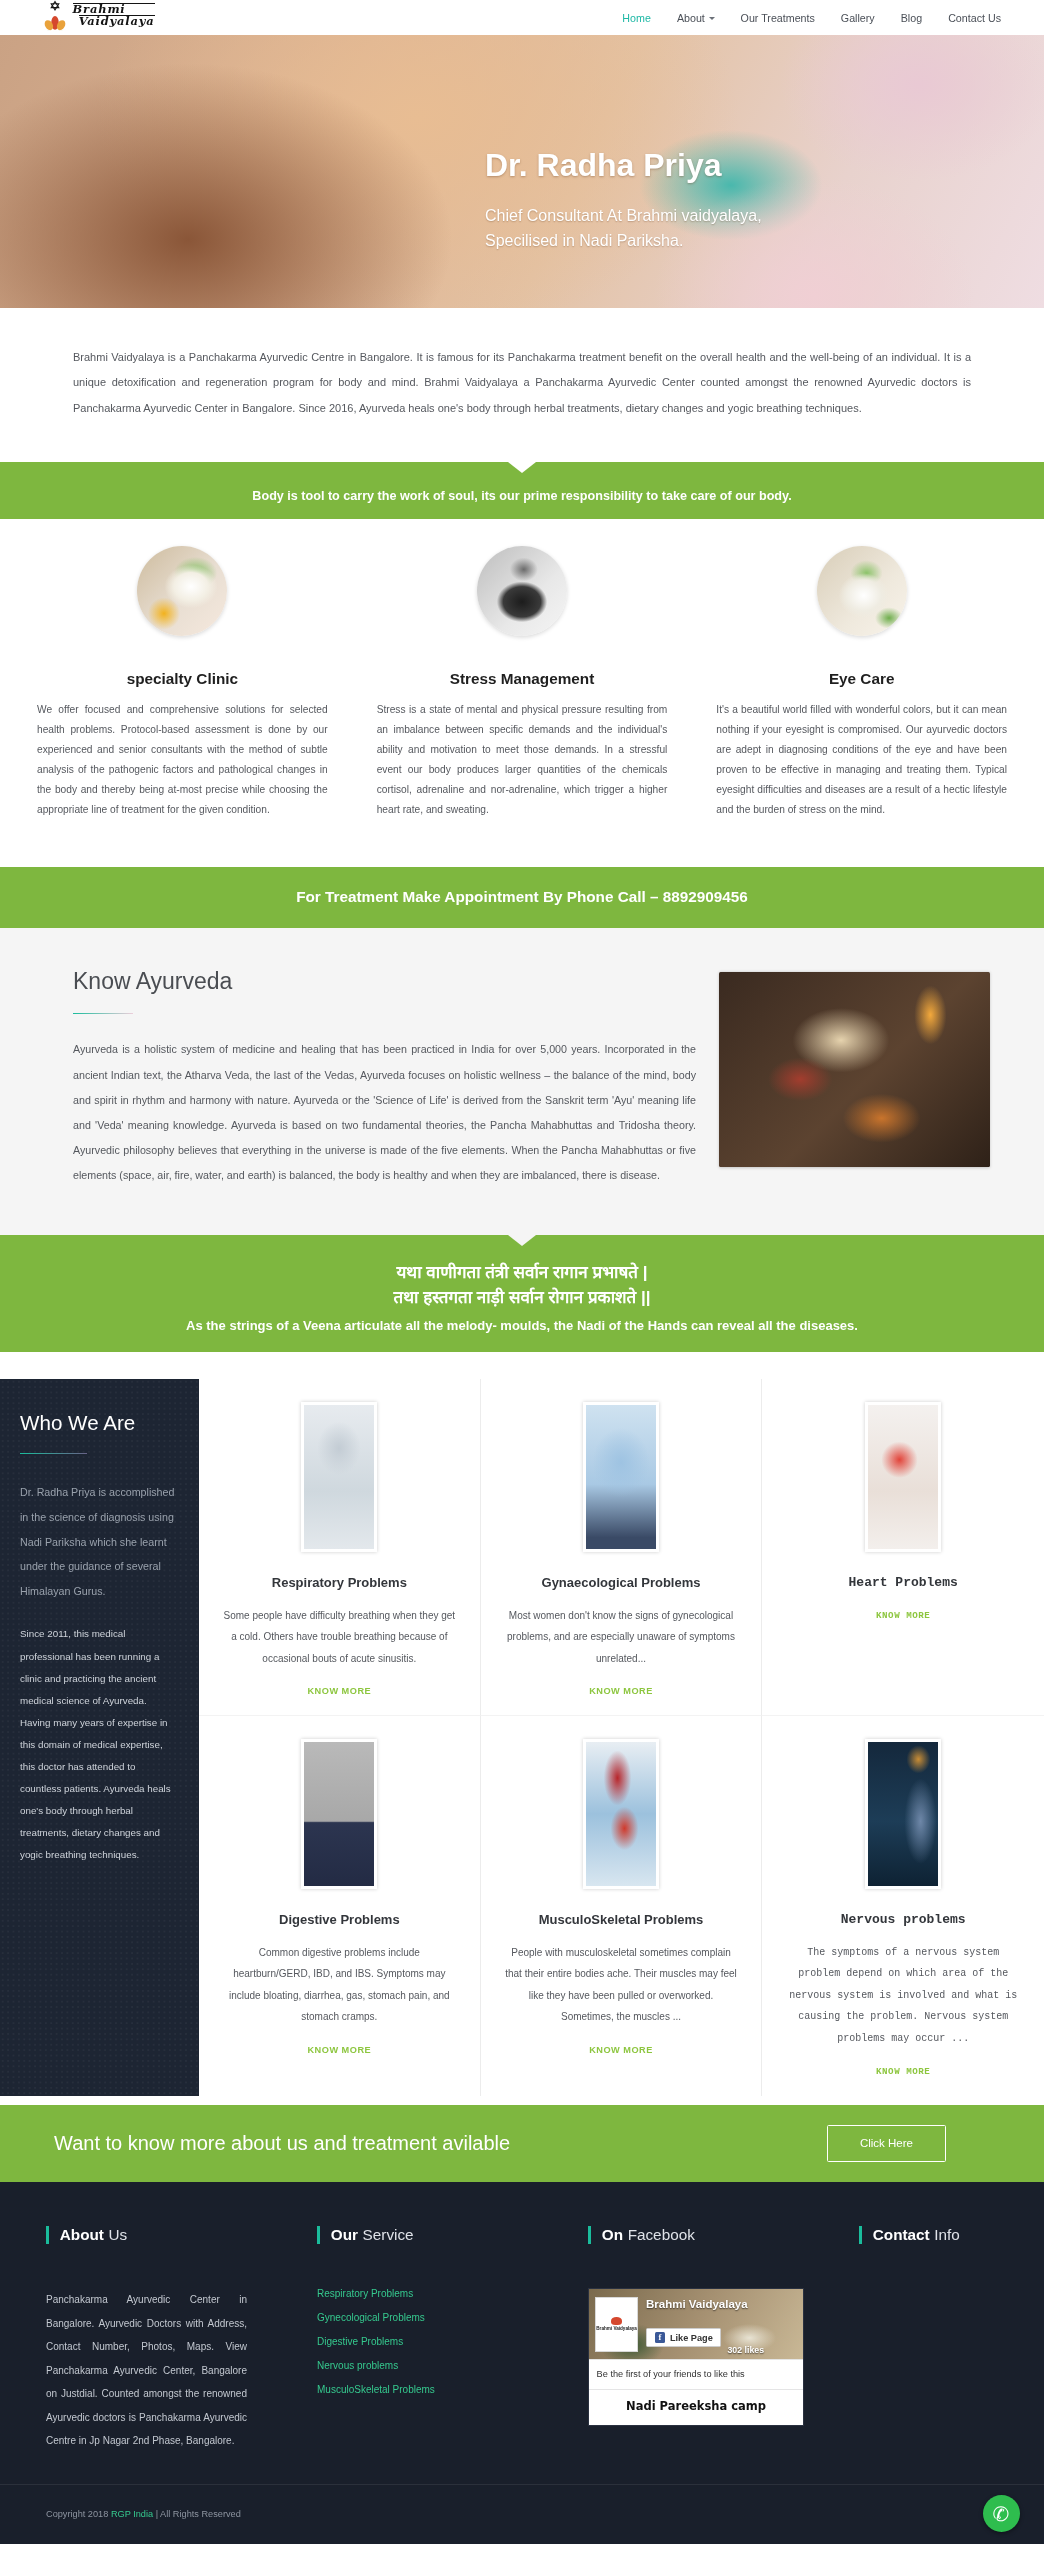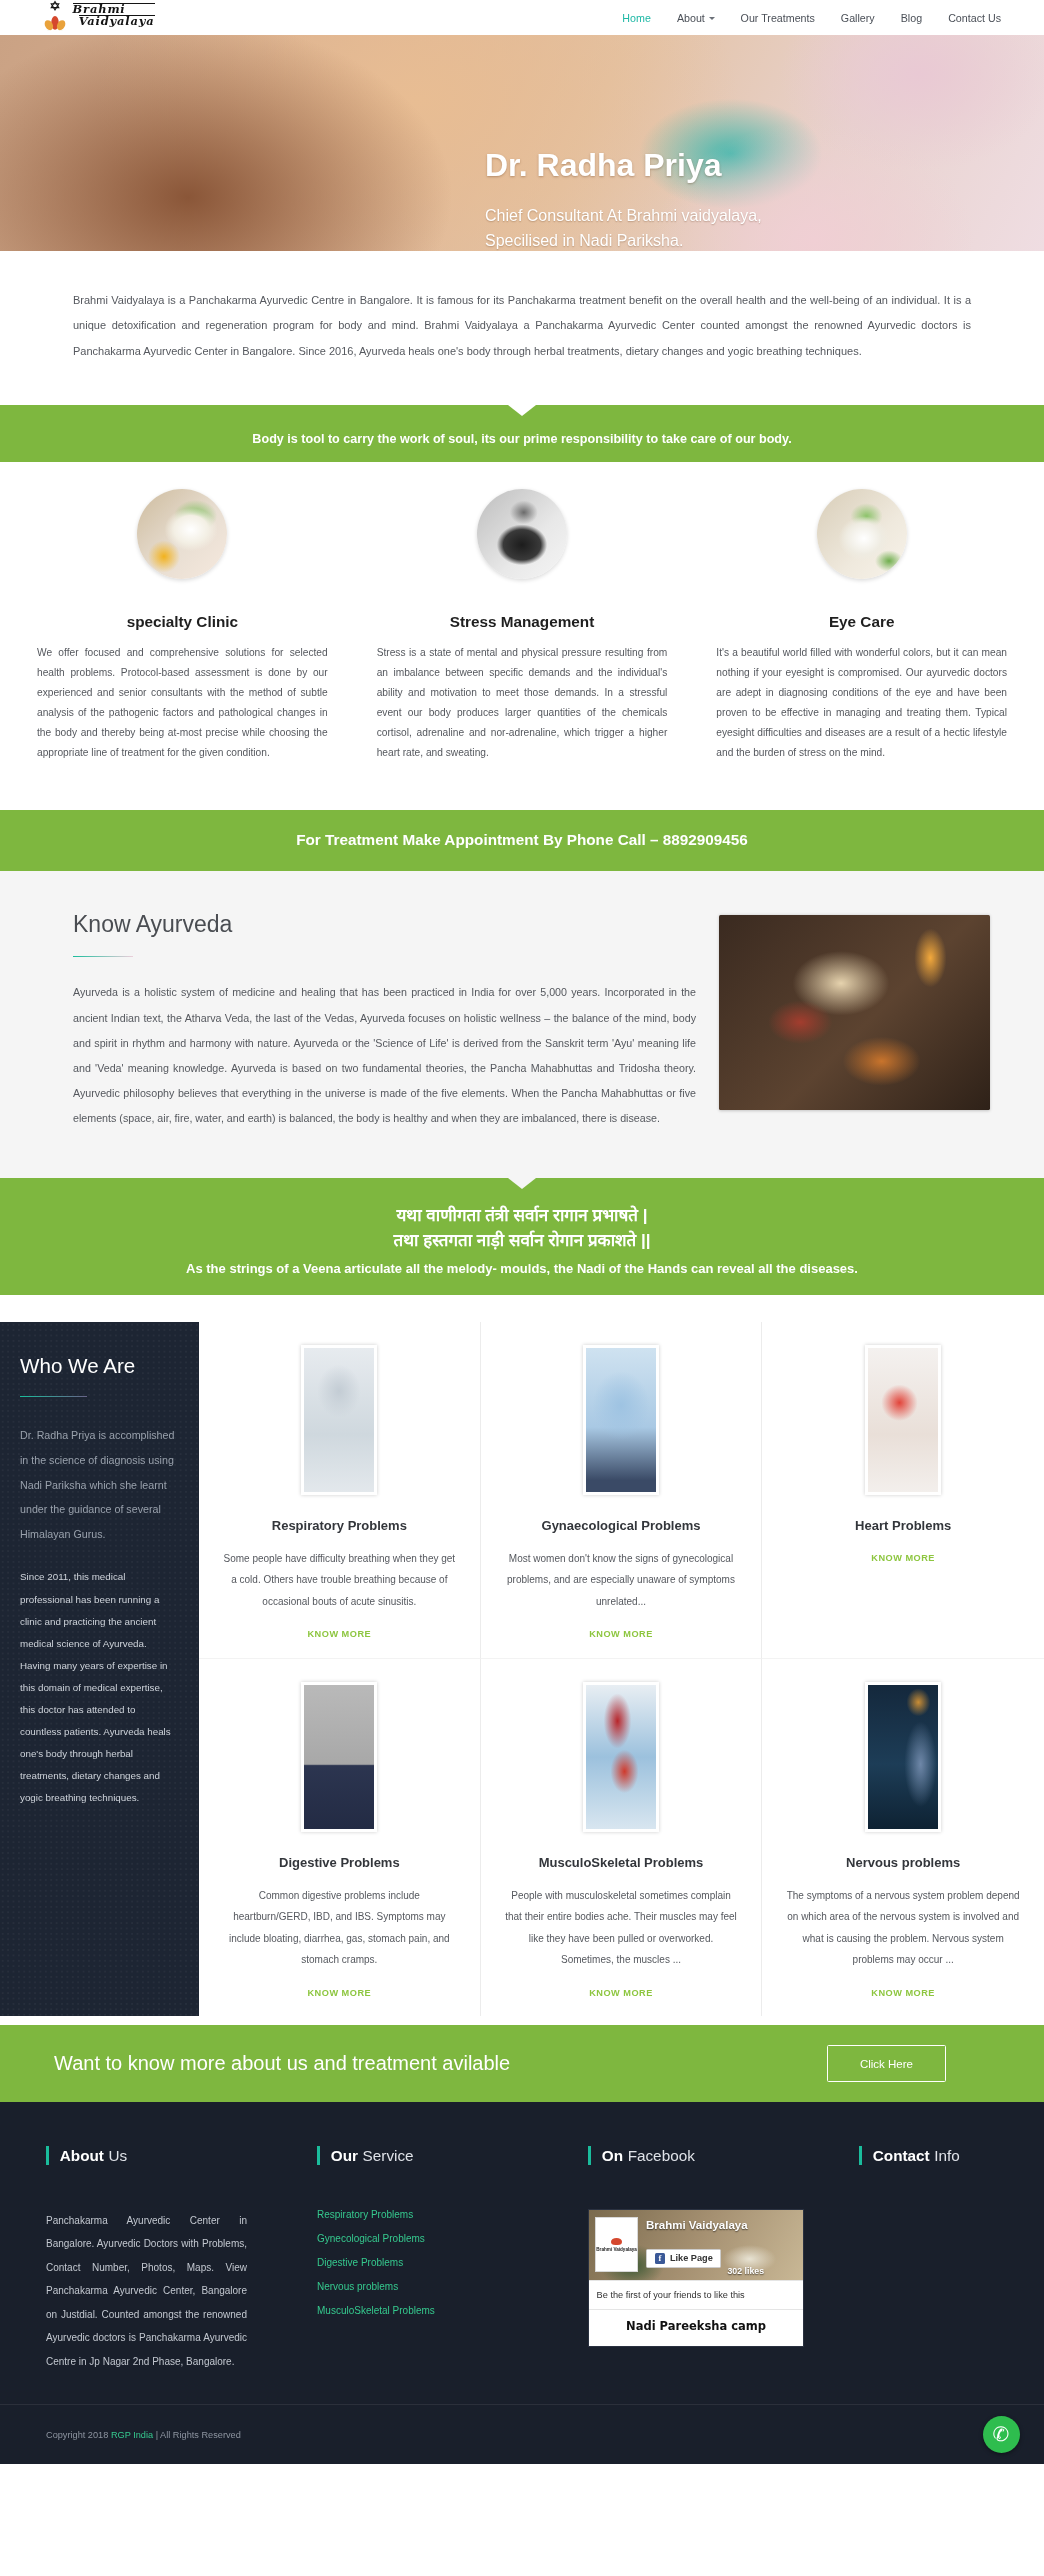--- a/index.html
+++ b/index.html
@@ -10,21 +10,21 @@
   .logo { display:flex; align-items:flex-start; gap:4.6px; cursor:pointer; height:35px; overflow:visible; }
   .logo-text { font-family:"DejaVu Serif", serif; font-weight:bold; color:#141414; line-height:0.95; padding-top:3.1px; }
   .logo-text .l1, .logo-text .l2 { display:block; border-top:1.5px solid #141414; font-size:11.5px; letter-spacing:0.8px; font-style:italic; }
   .logo-text .l2 { margin-left:6.1px; }
   .nav { display:flex; align-items:center; gap:26px; font-size:10.7px; color:#4a4f57; }
   .nav .nav-item { cursor:pointer; display:flex; align-items:center; gap:3.8px; }
   .nav .active { color:#1db8a5; }
   .chev { width:0; height:0; border-left:3.1px solid transparent; border-right:3.1px solid transparent; border-top:3.8px solid #6b7078; display:inline-block; margin-top:1.5px; }
 
   
-  .hero { height:216px; position:relative; overflow:hidden;
+  .hero { height:273px; position:relative; overflow:hidden;
     background:
       radial-gradient(199px 138px at 88% 18%, #e9c9d4 0%, rgba(233,201,212,0) 70%),
       radial-gradient(229px 168px at 78% 95%, #f0cfd4 0%, rgba(240,207,212,0) 70%),
       radial-gradient(153px 92px at 70% 55%, #49b8ad 0%, rgba(73,184,173,0) 60%),
       radial-gradient(367px 245px at 18% 75%, #8a5638 0%, rgba(138,86,56,0) 72%),
       radial-gradient(428px 290px at 40% 30%, #e8bd93 0%, rgba(232,189,147,0) 75%),
       linear-gradient(115deg, #caa284 0%, #dcb394 34%, #e3c2a4 55%, #e8d2cd 78%, #efdde2 100%);
     padding-left: 48px;
   }
   .hero-text { position:absolute; left:485px; top:112px; color:#fff; }
@@ -75,21 +75,21 @@
 
   
   .who { display:flex; background:#fff; padding-top:27px; }
   .who-panel { width:199px; min-height:586px; background:#1d2533; background-image:radial-gradient(rgba(255,255,255,.045) 0.8px, transparent 0.8px); background-size:5.4px 5.4px; padding:32px 20px; flex-shrink:0; }
   .who-title { color:#fff; font-size:20.6px; font-weight:300; }
   .who-underline { width:67px; height:1.5px; background:linear-gradient(90deg,#1abc9c,rgba(180,160,220,.5)); margin:18.3px 0 26px; }
   .who-p1 { color:#99a1ac; font-size:10.7px; line-height:2.3; margin-bottom:20px; }
   .who-p2 { color:#cfd4db; font-size:9.8px; line-height:2.25; }
   .cards { flex:1; display:grid; grid-template-columns:1fr 1fr 1fr; }
   .card { border-right:0.8px solid #ececec; padding:23px 23px 18.3px; text-align:center; display:flex; flex-direction:column; align-items:center; }
-  .card.last { border-right:none; }
+  .card.last { border-right:none;font-family:Liberation Mono, monospace; }
   .card.row2 { border-top:0.8px solid #f3f3f3; }
   .card-img { width:76px; height:150px; background:#dde4ea; border:3.1px solid #fff; box-shadow:0 0 3.8px rgba(0,0,0,.2); }
   .img-resp { background: radial-gradient(31px 38px at 50% 30%, #c3ccd4 0%, rgba(0,0,0,0) 70%), linear-gradient(180deg,#e7ebef,#cfd8de 60%,#e3e8ec); }
   .img-gyn { background: radial-gradient(38px 46px at 50% 40%, #9ec3e2 0%, rgba(0,0,0,0) 75%), linear-gradient(180deg,#cfe2f0,#a9c9e4 55%,#3a4a66 92%); }
   .img-heart { background: radial-gradient(26px 26px at 45% 38%, #e2443a 0%, rgba(226,68,58,0) 70%), linear-gradient(180deg,#f4f1ef,#e9dfd8 60%,#f3efec); }
   .img-dig { background: linear-gradient(180deg,#b9b9b9 0%,#a8a8a8 55%,#2c3550 56%,#232b44 100%), #b9b9b9; }
   .img-mus { background: radial-gradient(20px 31px at 55% 60%, #d03a2c 0%, rgba(208,58,44,0) 70%), radial-gradient(23px 46px at 45% 25%, #b8262b 0%, rgba(184,38,43,0) 60%), linear-gradient(180deg,#e8eef3,#9cc1dd 50%,#d8e6f0); }
   .img-ner { background: radial-gradient(17px 20px at 72% 12%, #c98d35 0%, rgba(201,141,53,0) 70%), radial-gradient(23px 61px at 75% 55%, #6e87a8 0%, rgba(110,135,168,0) 70%), linear-gradient(180deg,#14283c,#1d3d57 55%,#0e2233); }
   .card-title { font-size:13px; color:#33363b; font-weight:bold; margin:23px 0 3.1px; }
   .card-text { font-size:10px; color:#55585e; line-height:2.15; margin-top:12.2px; }
@@ -278,21 +278,21 @@
 
 <div class="footer">
   <div class="footer-grid">
     <div>
       <div class="f-heading">
         <span class="f-bar"></span>
         <span class="f-bold">About</span>
         <span class="f-rest">Us</span>
       </div>
       <div class="f-body">
-        <div class="f-about-text">Panchakarma Ayurvedic Center in Bangalore. Ayurvedic Doctors with Problems, Contact Number, Photos, Maps. View Panchakarma Ayurvedic Center, Bangalore on Justdial. Counted amongst the renowned Ayurvedic doctors is Panchakarma Ayurvedic Centre in Jp Nagar 2nd Phase, Bangalore.</div>
+        <div class="f-about-text">Panchakarma Ayurvedic Center in Bangalore. Ayurvedic Doctors with Address, Contact Number, Photos, Maps. View Panchakarma Ayurvedic Center, Bangalore on Justdial. Counted amongst the renowned Ayurvedic doctors is Panchakarma Ayurvedic Centre in Jp Nagar 2nd Phase, Bangalore.</div>
       </div>
     </div>
     <div>
       <div class="f-heading">
         <span class="f-bar"></span>
         <span class="f-bold">Our</span>
         <span class="f-rest">Service</span>
       </div>
       <div class="f-body f-links">
         <a>Respiratory Problems</a>

